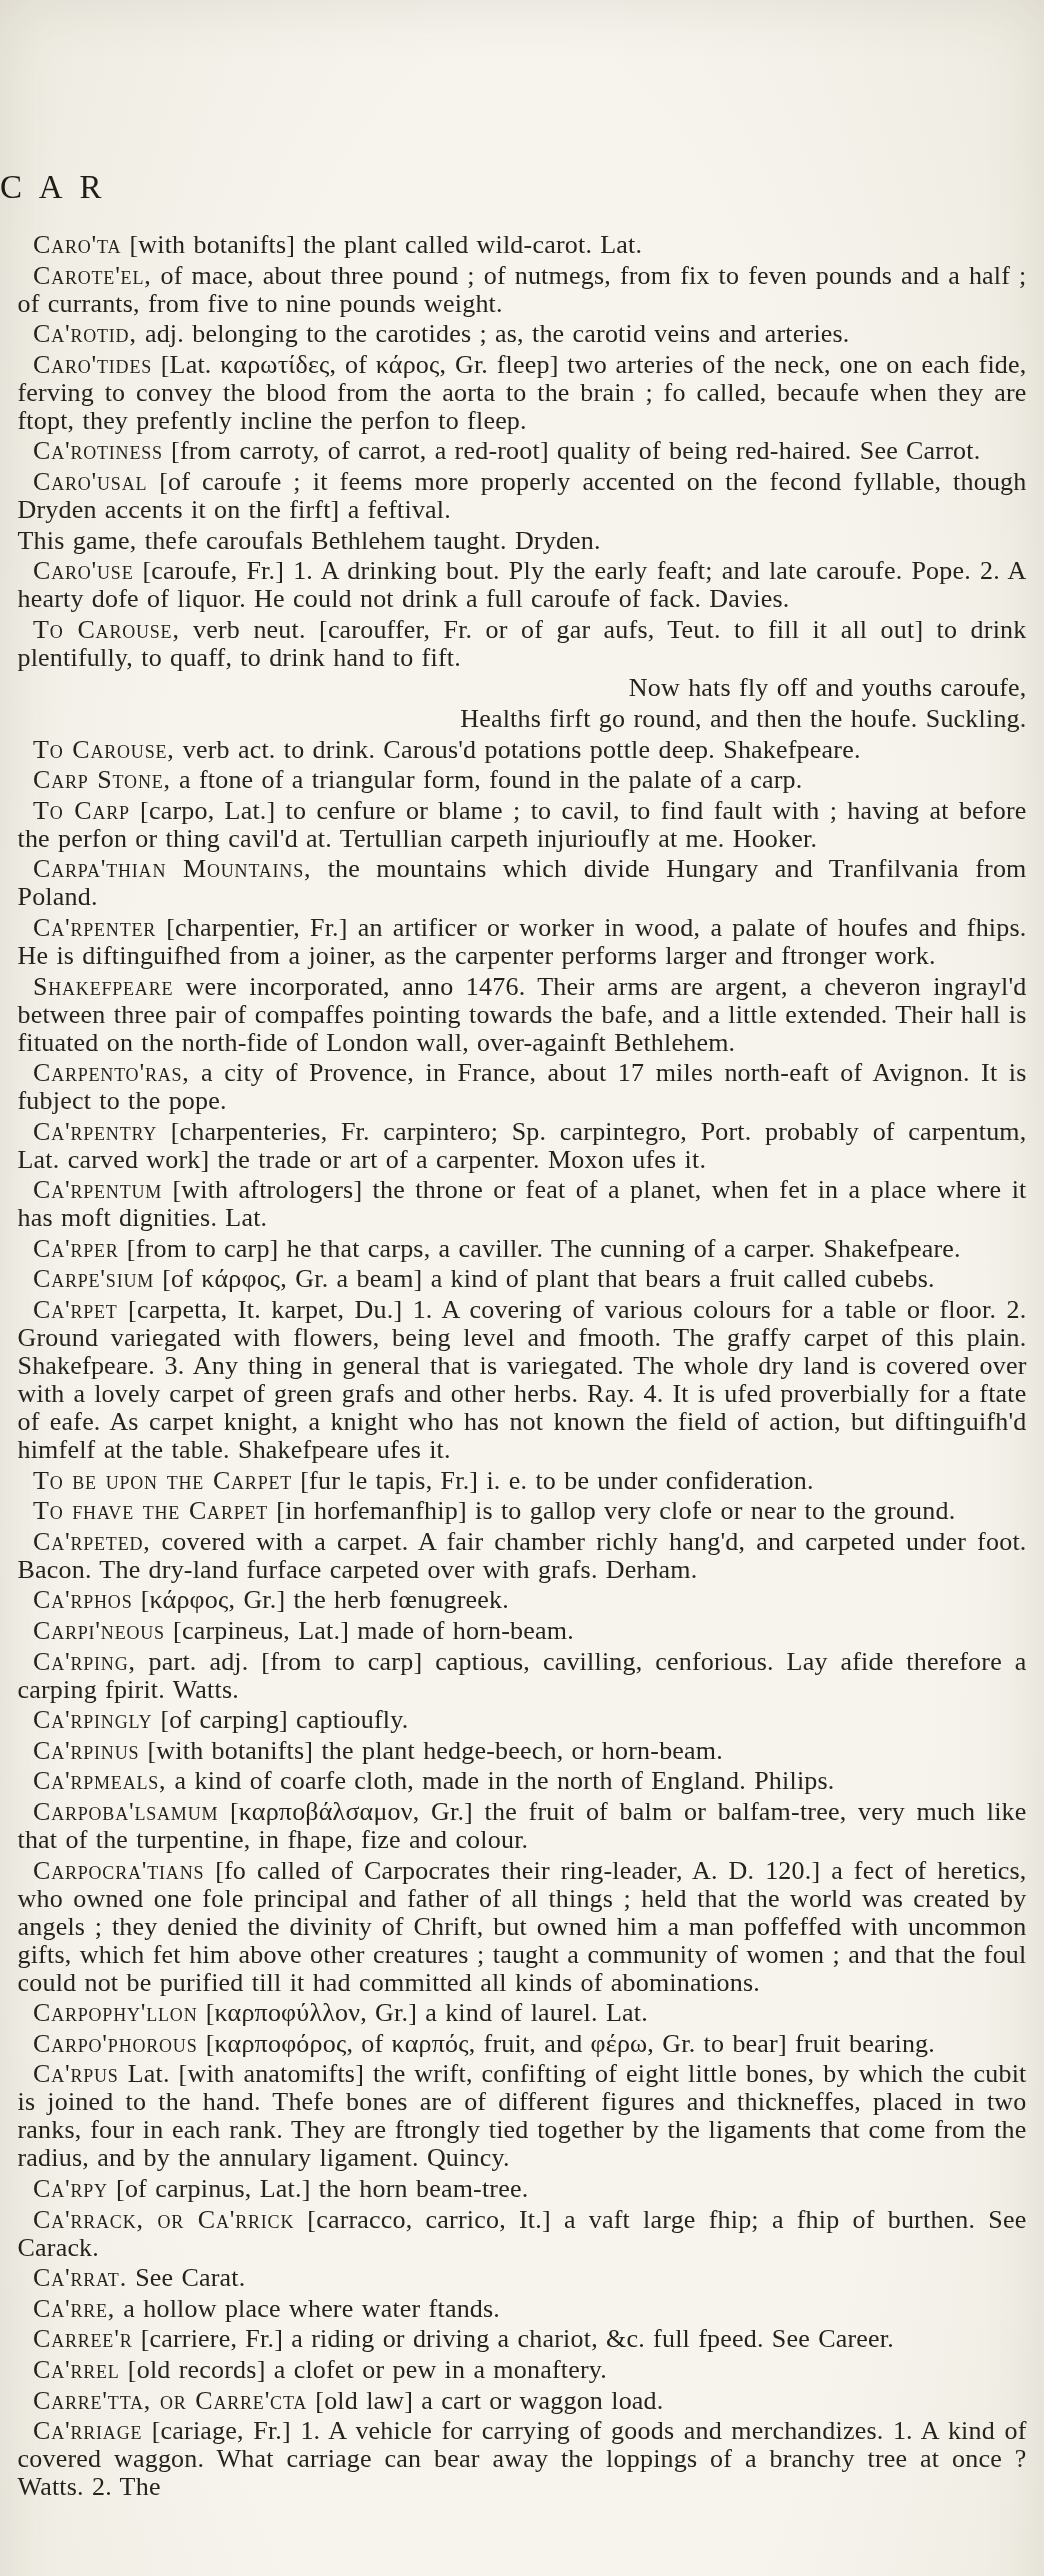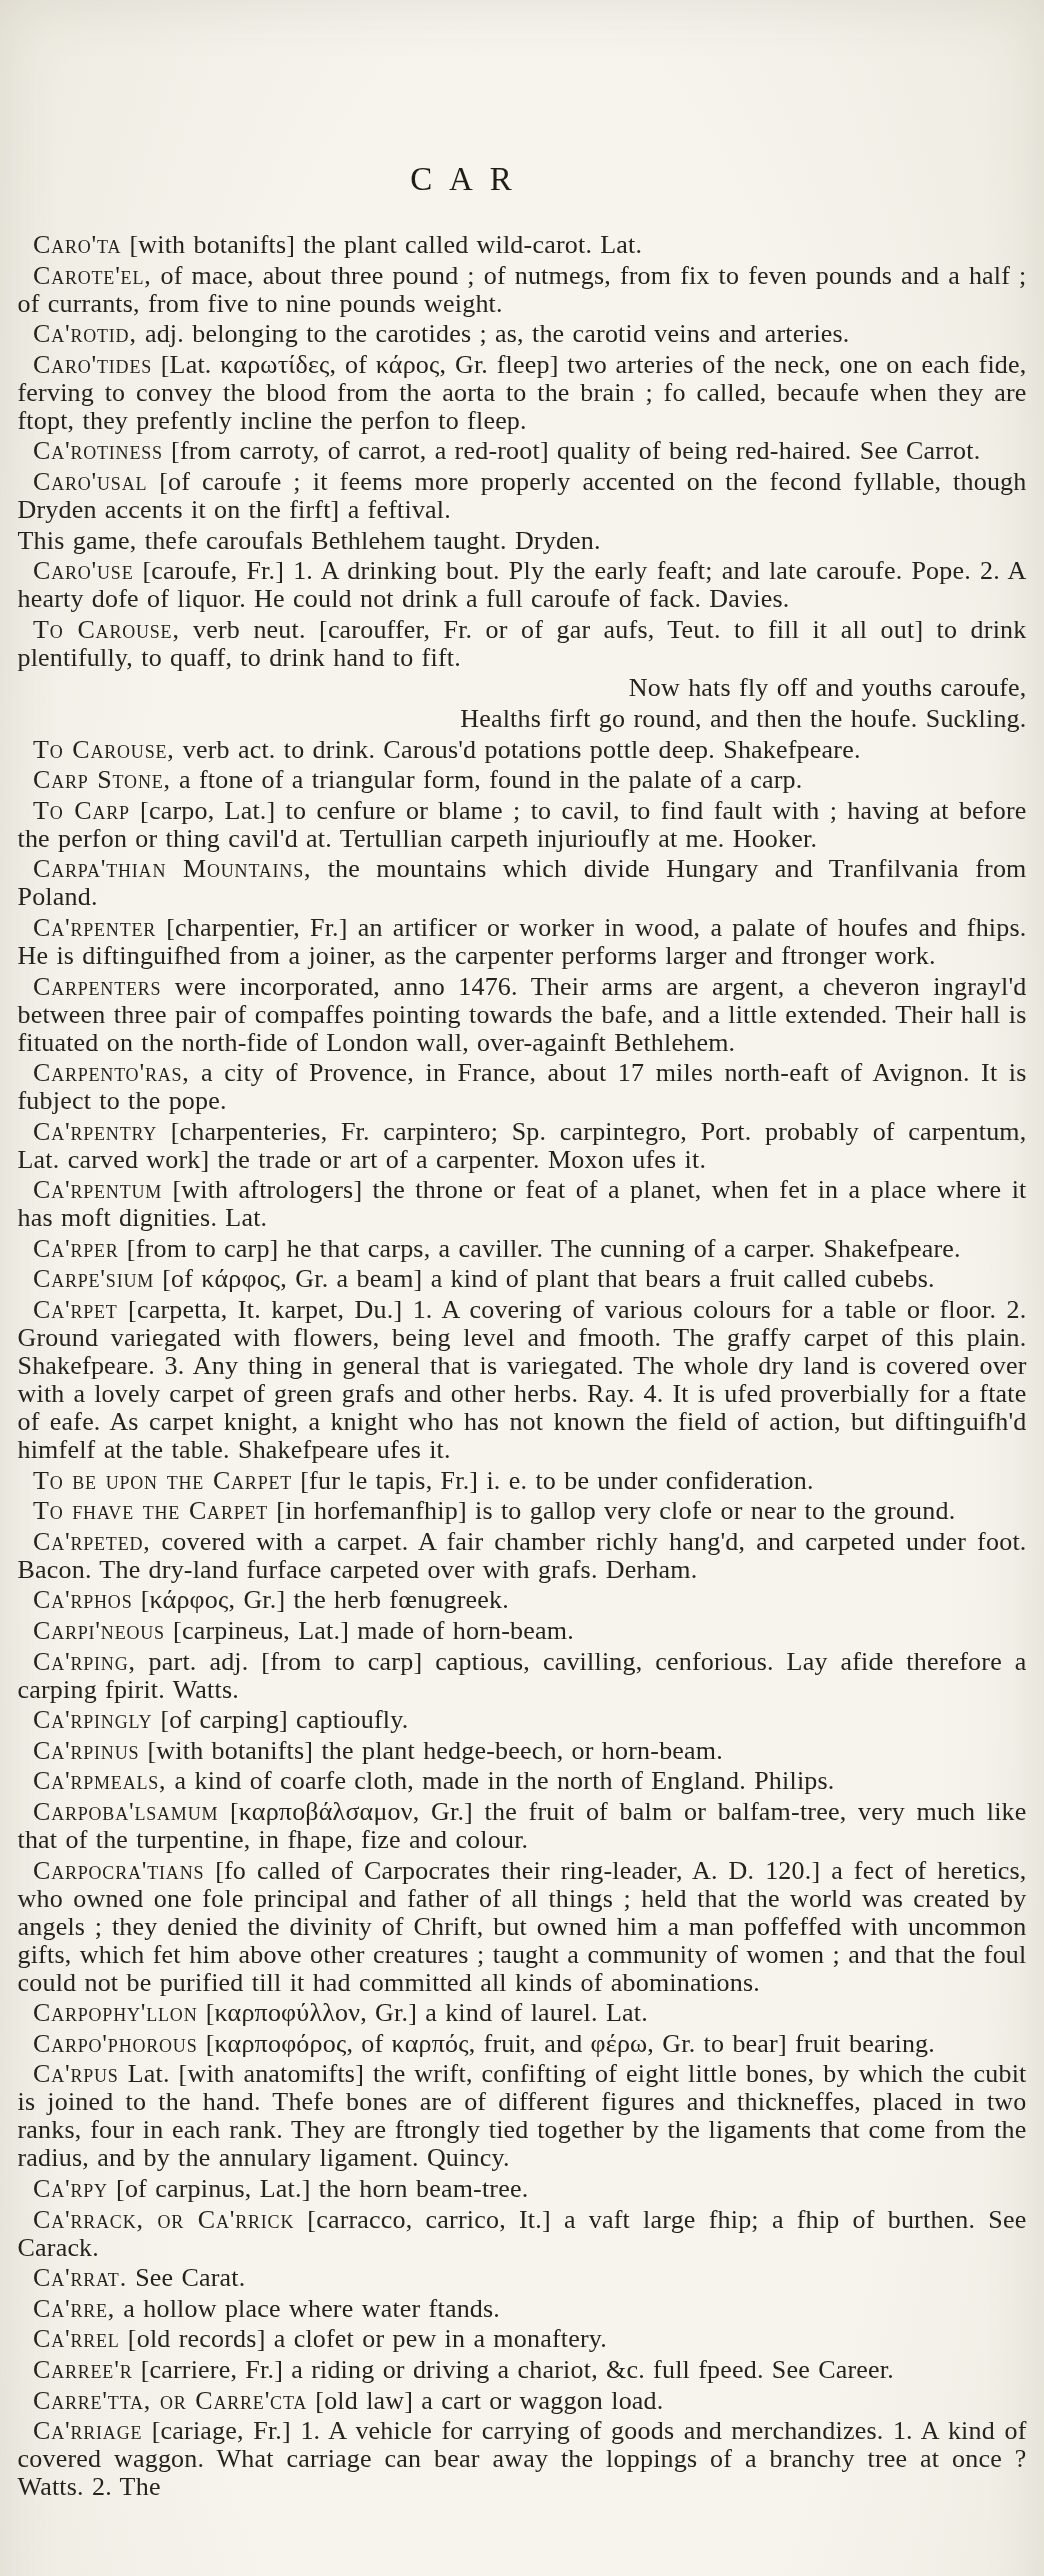--- a/index.html
+++ b/index.html
@@ -8,22 +8,21 @@
     width:1045px; height:3175px;
     margin:0 auto;
     background:#f4f2ea;
     background-image: radial-gradient(ellipse at 50% 45%, #f6f4ed 55%, #edeae0 92%, #e5e2d6 100%);
     box-shadow: inset 0 0 62px rgba(90,80,60,0.12);
     font-family:"Liberation Serif","DejaVu Serif",serif;
     color:#26231e;
     overflow:hidden;
   }
   .page-header {
-    position:absolute; top:161px; left:0; width:927px;
-    text-align:center;
+    position:absolute; top:169px; left:0; width:927px;
     font-size:33px; letter-spacing:5.2px;
     color:#201d18;
   }
   .column {
     position:absolute; top:231px; left:17.5px; width:1009px;
     font-size:26px; line-height:28px;
     text-align:justify;
     letter-spacing:0.2px; word-spacing:1.5px;
   }
   p.entry { margin:0 0 2.6px 0; text-indent:15.5px; }
@@ -48,21 +47,21 @@
     <p class="entry flush">This game, thefe caroufals Bethlehem taught. Dryden.</p>
     <p class="entry"><span class="head">Caro'use</span> <span>[caroufe, Fr.] 1. A drinking bout. Ply the early feaft; and late caroufe. Pope. 2. A hearty dofe of liquor. He could not drink a full caroufe of fack. Davies.</span></p>
     <p class="entry"><span class="head">To Carouse,</span> <span>verb neut. [carouffer, Fr. or of gar aufs, Teut. to fill it all out] to drink plentifully, to quaff, to drink hand to fift.</span></p>
     <p class="entry verse">Now hats fly off and youths caroufe,</p>
     <p class="entry verse">Healths firft go round, and then the houfe. Suckling.</p>
     <p class="entry"><span class="head">To Carouse,</span> <span>verb act. to drink. Carous'd potations pottle deep. Shakefpeare.</span></p>
     <p class="entry"><span class="head">Carp Stone,</span> <span>a ftone of a triangular form, found in the palate of a carp.</span></p>
     <p class="entry"><span class="head">To Carp</span> <span>[carpo, Lat.] to cenfure or blame ; to cavil, to find fault with ; having at before the perfon or thing cavil'd at. Tertullian carpeth injurioufly at me. Hooker.</span></p>
     <p class="entry"><span class="head">Carpa'thian Mountains,</span> <span>the mountains which divide Hungary and Tranfilvania from Poland.</span></p>
     <p class="entry"><span class="head">Ca'rpenter</span> <span>[charpentier, Fr.] an artificer or worker in wood, a palate of houfes and fhips. He is diftinguifhed from a joiner, as the carpenter performs larger and ftronger work.</span></p>
-    <p class="entry"><span class="head">Carpenters</span> <span>were incorporated, anno 1476. Their arms are argent, a cheveron ingrayl'd between three pair of compaffes pointing towards the bafe, and a little extended. Their hall is fituated on the north-fide of London wall, over-againft Bethlehem.</span></p>
+    <p class="entry"><span class="head">Shakefpeare</span> <span>were incorporated, anno 1476. Their arms are argent, a cheveron ingrayl'd between three pair of compaffes pointing towards the bafe, and a little extended. Their hall is fituated on the north-fide of London wall, over-againft Bethlehem.</span></p>
     <p class="entry"><span class="head">Carpento'ras,</span> <span>a city of Provence, in France, about 17 miles north-eaft of Avignon. It is fubject to the pope.</span></p>
     <p class="entry"><span class="head">Ca'rpentry</span> <span>[charpenteries, Fr. carpintero; Sp. carpintegro, Port. probably of carpentum, Lat. carved work] the trade or art of a carpenter. Moxon ufes it.</span></p>
     <p class="entry"><span class="head">Ca'rpentum</span> <span>[with aftrologers] the throne or feat of a planet, when fet in a place where it has moft dignities. Lat.</span></p>
     <p class="entry"><span class="head">Ca'rper</span> <span>[from to carp] he that carps, a caviller. The cunning of a carper. Shakefpeare.</span></p>
     <p class="entry"><span class="head">Carpe'sium</span> <span>[of κάρφος, Gr. a beam] a kind of plant that bears a fruit called cubebs.</span></p>
     <p class="entry"><span class="head">Ca'rpet</span> <span>[carpetta, It. karpet, Du.] 1. A covering of various colours for a table or floor. 2. Ground variegated with flowers, being level and fmooth. The graffy carpet of this plain. Shakefpeare. 3. Any thing in general that is variegated. The whole dry land is covered over with a lovely carpet of green grafs and other herbs. Ray. 4. It is ufed proverbially for a ftate of eafe. As carpet knight, a knight who has not known the field of action, but diftinguifh'd himfelf at the table. Shakefpeare ufes it.</span></p>
     <p class="entry"><span class="head">To be upon the Carpet</span> <span>[fur le tapis, Fr.] i. e. to be under confideration.</span></p>
     <p class="entry"><span class="head">To fhave the Carpet</span> <span>[in horfemanfhip] is to gallop very clofe or near to the ground.</span></p>
     <p class="entry"><span class="head">Ca'rpeted,</span> <span>covered with a carpet. A fair chamber richly hang'd, and carpeted under foot. Bacon. The dry-land furface carpeted over with grafs. Derham.</span></p>
     <p class="entry"><span class="head">Ca'rphos</span> <span>[κάρφος, Gr.] the herb fœnugreek.</span></p>
@@ -73,20 +72,20 @@
     <p class="entry"><span class="head">Ca'rpmeals,</span> <span>a kind of coarfe cloth, made in the north of England. Philips.</span></p>
     <p class="entry"><span class="head">Carpoba'lsamum</span> <span>[καρποβάλσαμον, Gr.] the fruit of balm or balfam-tree, very much like that of the turpentine, in fhape, fize and colour.</span></p>
     <p class="entry"><span class="head">Carpocra'tians</span> <span>[fo called of Carpocrates their ring-leader, A. D. 120.] a fect of heretics, who owned one fole principal and father of all things ; held that the world was created by angels ; they denied the divinity of Chrift, but owned him a man poffeffed with uncommon gifts, which fet him above other creatures ; taught a community of women ; and that the foul could not be purified till it had committed all kinds of abominations.</span></p>
     <p class="entry"><span class="head">Carpophy'llon</span> <span>[καρποφύλλον, Gr.] a kind of laurel. Lat.</span></p>
     <p class="entry"><span class="head">Carpo'phorous</span> <span>[καρποφόρος, of καρπός, fruit, and φέρω, Gr. to bear] fruit bearing.</span></p>
     <p class="entry"><span class="head">Ca'rpus</span> <span>Lat. [with anatomifts] the wrift, confifting of eight little bones, by which the cubit is joined to the hand. Thefe bones are of different figures and thickneffes, placed in two ranks, four in each rank. They are ftrongly tied together by the ligaments that come from the radius, and by the annulary ligament. Quincy.</span></p>
     <p class="entry"><span class="head">Ca'rpy</span> <span>[of carpinus, Lat.] the horn beam-tree.</span></p>
     <p class="entry"><span class="head">Ca'rrack, or Ca'rrick</span> <span>[carracco, carrico, It.] a vaft large fhip; a fhip of burthen. See Carack.</span></p>
     <p class="entry"><span class="head">Ca'rrat.</span> <span>See Carat.</span></p>
     <p class="entry"><span class="head">Ca'rre,</span> <span>a hollow place where water ftands.</span></p>
+    <p class="entry"><span class="head">Carree'r</span> <span>[carriere, Fr.] a riding or driving a chariot, &amp;c. full fpeed. See Career.</span></p>
     <p class="entry"><span class="head">Ca'rrel</span> <span>[old records] a clofet or pew in a monaftery.</span></p>
-    <p class="entry"><span class="head">Carree'r</span> <span>[carriere, Fr.] a riding or driving a chariot, &amp;c. full fpeed. See Career.</span></p>
     <p class="entry"><span class="head">Carre'tta, or Carre'cta</span> <span>[old law] a cart or waggon load.</span></p>
     <p class="entry"><span class="head">Ca'rriage</span> <span>[cariage, Fr.] 1. A vehicle for carrying of goods and merchandizes. 1. A kind of covered waggon. What carriage can bear away the loppings of a branchy tree at once ? Watts. 2. The</span></p>
   </div>
 
 </div>
 
 
 </body></html>

